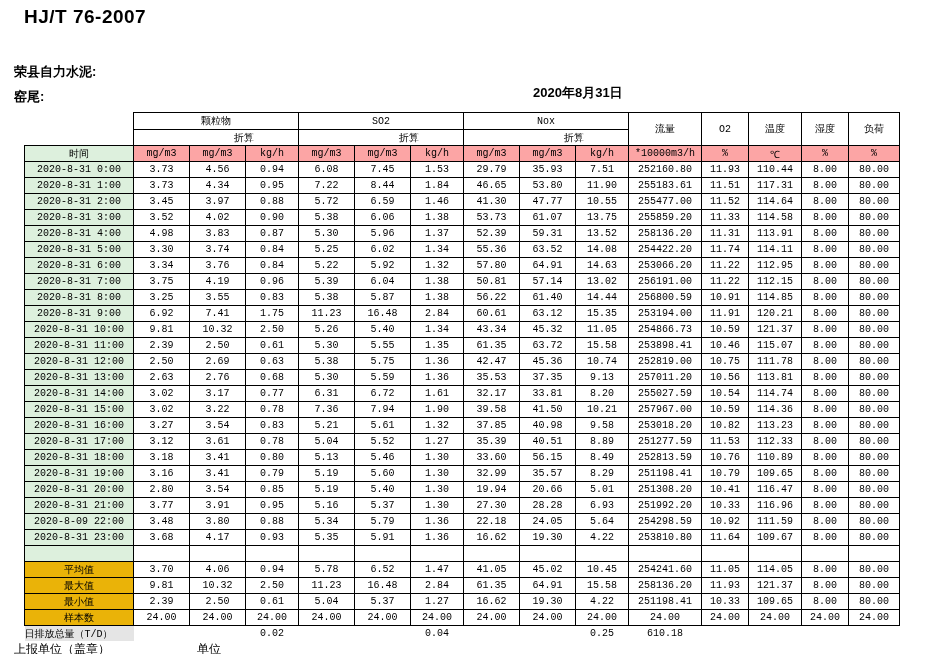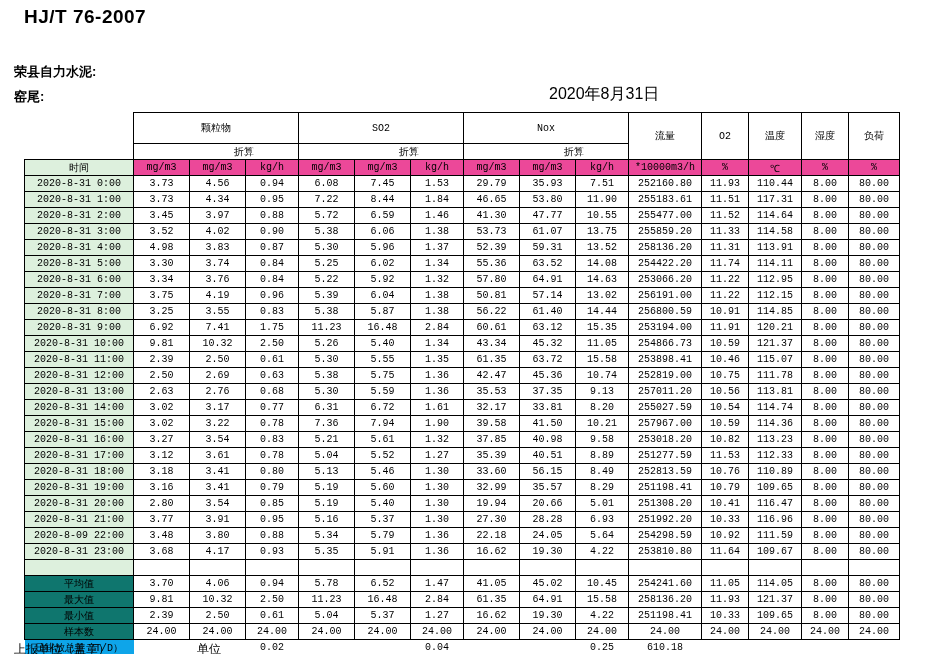--- a/index.html
+++ b/index.html
@@ -50,58 +50,59 @@
   .location {
     position: absolute;
     left: 14px;
     top: 88px;
     font-size: 13px;
     font-weight: bold;
     text-align: right;
   }
   .report-date {
     position: absolute;
-    left: 549px;
+    left: 533px;
     top: 84px;
-    font-size: 16px;
+    font-size: 13px;
+    font-weight: bold;
   }
   table.main {
     position: absolute;
     left: 24px;
     top: 112px;
     border-collapse: collapse;
     font-size: 10px;
     font-family: "Liberation Mono", monospace;
   }
   table.main td, table.main th {
     border: 1px solid #000;
     text-align: center;
     vertical-align: middle;
     padding: 0;
     height: 15px;
     font-weight: normal;
   }
-  .hdr-grp { height: 31px; }
+  .hdr-grp { height: 17px; }
   .hdr-sub { height: 16px; }
-  .hdr-unit { height: 16px; background: #ec4899; }
+  .hdr-unit { height: 16px; background: #fca5a5; }
   .cell-time {
     width: 108px;
     background: #ddf0dd;
     font-size: 10px;
   }
   .c-num { width: 55px; }
   .c-kgh { width: 52px; }
   .c-flow { width: 72px; margin-left: 41px; }
   .c-o2 { width: 46px; font-family: Liberation Mono, monospace; }
   .c-temp { width: 52px; }
   .c-hum { width: 46px; }
   .c-load { width: 50px; }
   .blank-row td { height: 14px; }
   .summary td { height: 16px; }
-  .sum-label { background: #0f766e; text-align: center; }
+  .sum-label { background: #eab308; text-align: center; }
   .daily-row td { height: 16px; }
   .footer1 {
     position: absolute;
     left: 14px;
     top: 623px;
     font-size: 12px;
   }
   .footer2 {
     position: absolute;
     left: 14px;
@@ -653,21 +654,21 @@
           <td class="c-num">24.00</td>
           <td class="c-num">24.00</td>
           <td class="c-kgh">24.00</td>
           <td class="c-flow">24.00</td>
           <td class="c-o2">24.00</td>
           <td class="c-temp">24.00</td>
           <td class="c-hum">24.00</td>
           <td class="c-load">24.00</td>
         </tr>
         <tr class="daily-row">
-          <td class="cell-time nb" style="text-align: center; background: #0ea5e9;">日排放总量（T/D）</td>
+          <td class="cell-time nb" style="text-align: left; background: #e5e5e5;">日排放总量（T/D）</td>
           <td class="c-num nb"></td>
           <td class="c-num nb"></td>
           <td class="c-kgh nb">0.02</td>
           <td class="c-num nb"></td>
           <td class="c-num nb"></td>
           <td class="c-kgh nb">0.04</td>
           <td class="c-num nb"></td>
           <td class="c-num nb"></td>
           <td class="c-kgh nb">0.25</td>
           <td class="c-flow nb">610.18</td>

